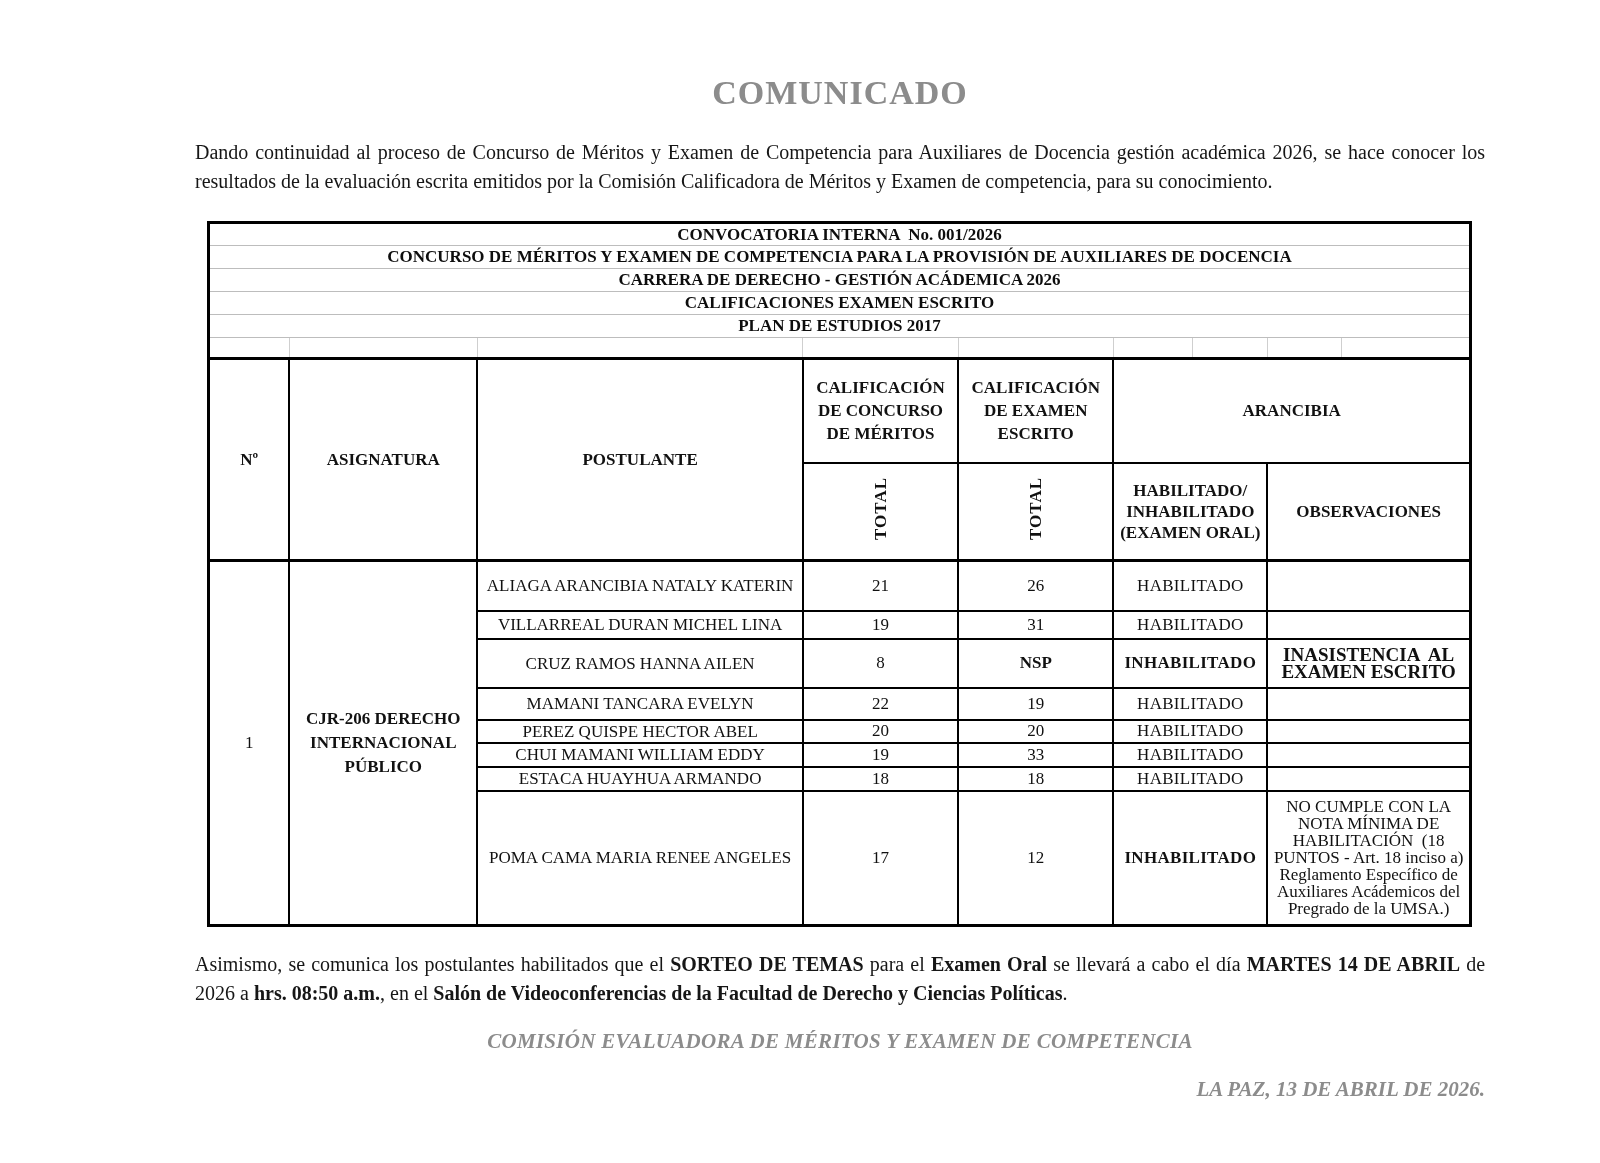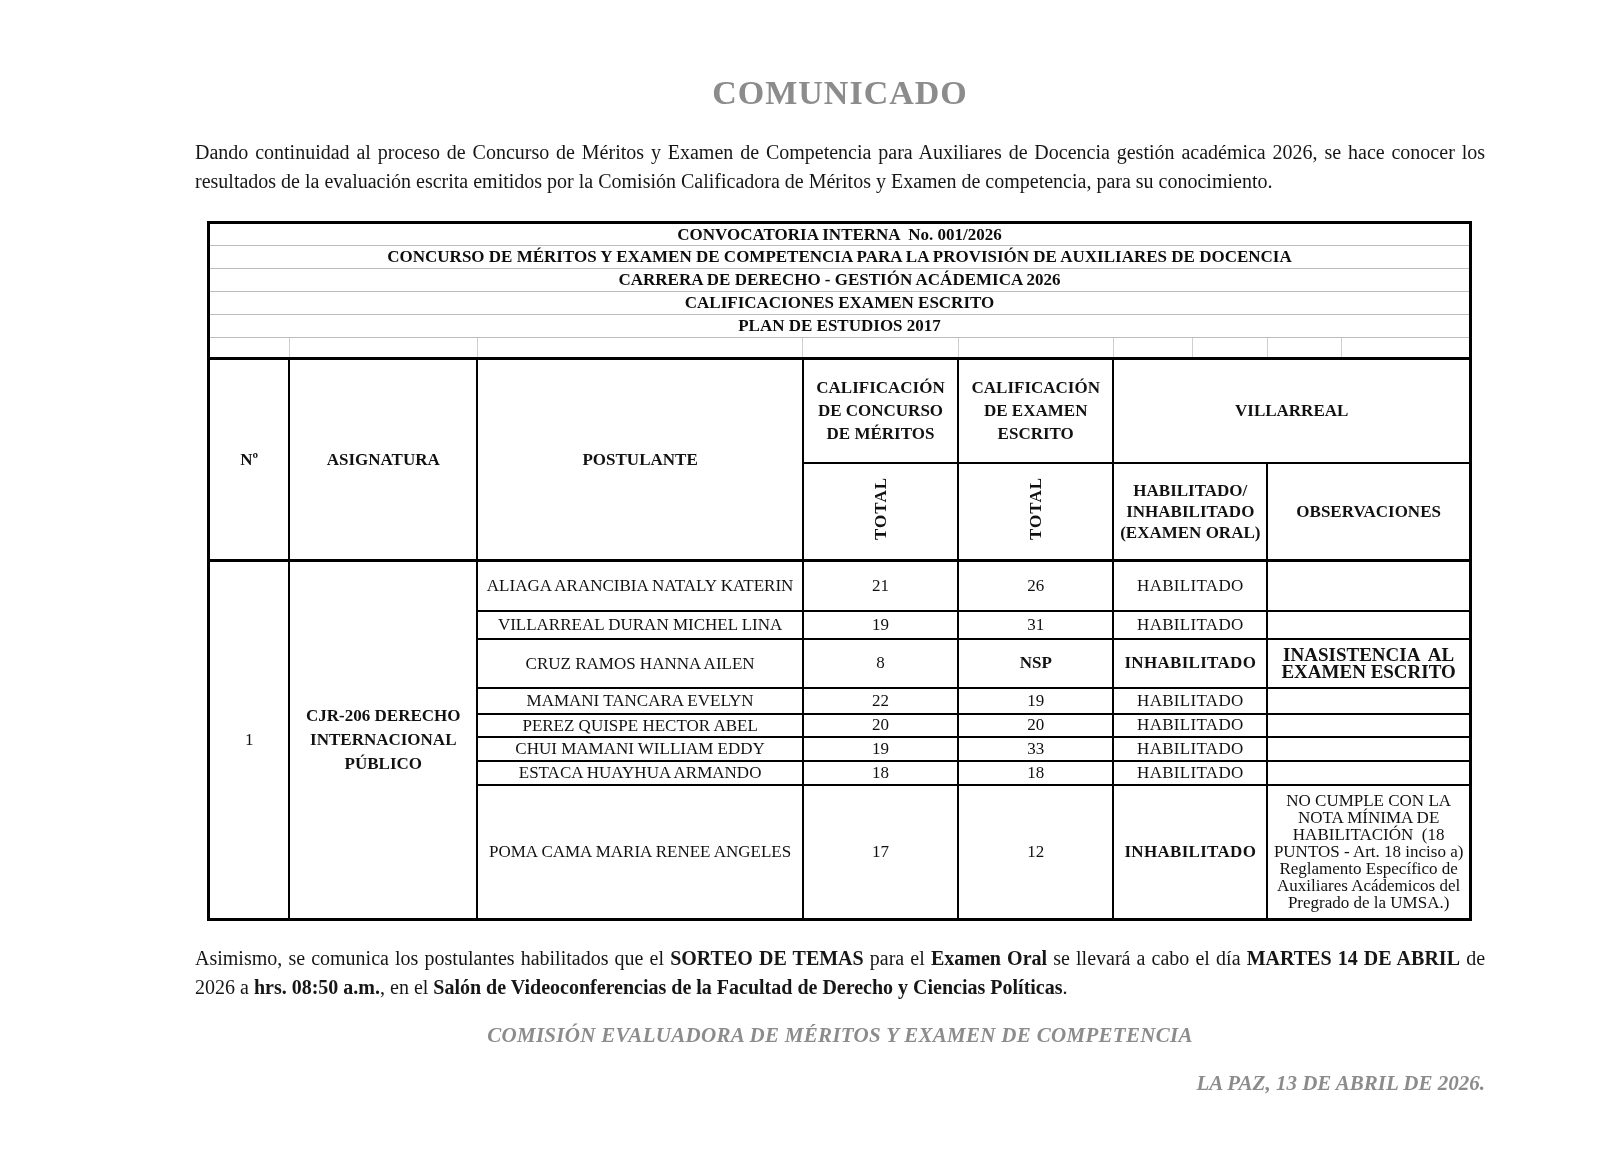--- a/index.html
+++ b/index.html
@@ -105,21 +105,21 @@
     font-size:13px;
     line-height:17px;
     white-space:pre-wrap;
     padding:2px 6px;
   }
   td.obs.obs-bold{font-weight:bold;font-size:19px;}
 
   tr.r0{height:50px;}
   tr.r1{height:28px;}
   tr.r2{height:49px;}
-  tr.r3{height:26px;}
+  tr.r3{height:32px;}
   tr.r4{height:16px;}
   tr.r5{height:24px;}
   tr.r6{height:24px;}
   tr.r7{height:135px;}
 
   .closing{margin-top:23px;}
   .commission{
     margin-top:21px;
     text-align:center;
     color:#8c8c8c;
@@ -187,21 +187,21 @@
               <td></td>
               <td></td>
           </tr>
 
           <tr class="hdr hdr-a">
             <td rowspan="2">Nº</td>
             <td rowspan="2">ASIGNATURA</td>
             <td rowspan="2">POSTULANTE</td>
             <td class="hdr-main">CALIFICACIÓN DE CONCURSO DE MÉRITOS</td>
             <td class="hdr-main">CALIFICACIÓN DE EXAMEN ESCRITO</td>
-            <td colspan="4">VILLARREAL</td>
+            <td colspan="4">ARANCIBIA</td>
           </tr>
           <tr class="hdr hdr-b">
             <td><span class="vtext">TOTAL</span></td>
             <td><span class="vtext">TOTAL</span></td>
             <td colspan="2" class="hdr-sub">HABILITADO/ INHABILITADO (EXAMEN ORAL)</td>
             <td colspan="2" class="hdr-sub">OBSERVACIONES</td>
           </tr>
 
           <tr class="data data-first r0">
             <td rowspan="8" class="num-cell">1</td>

